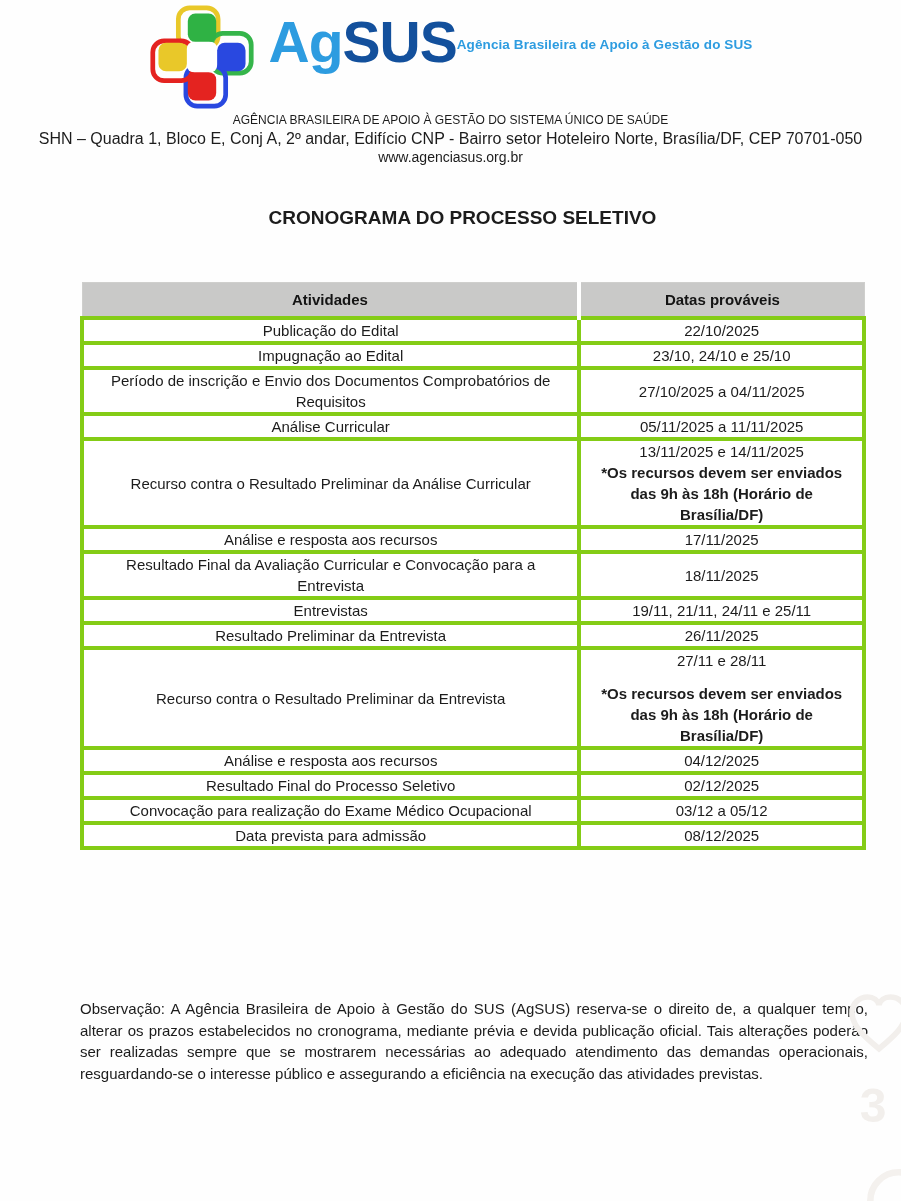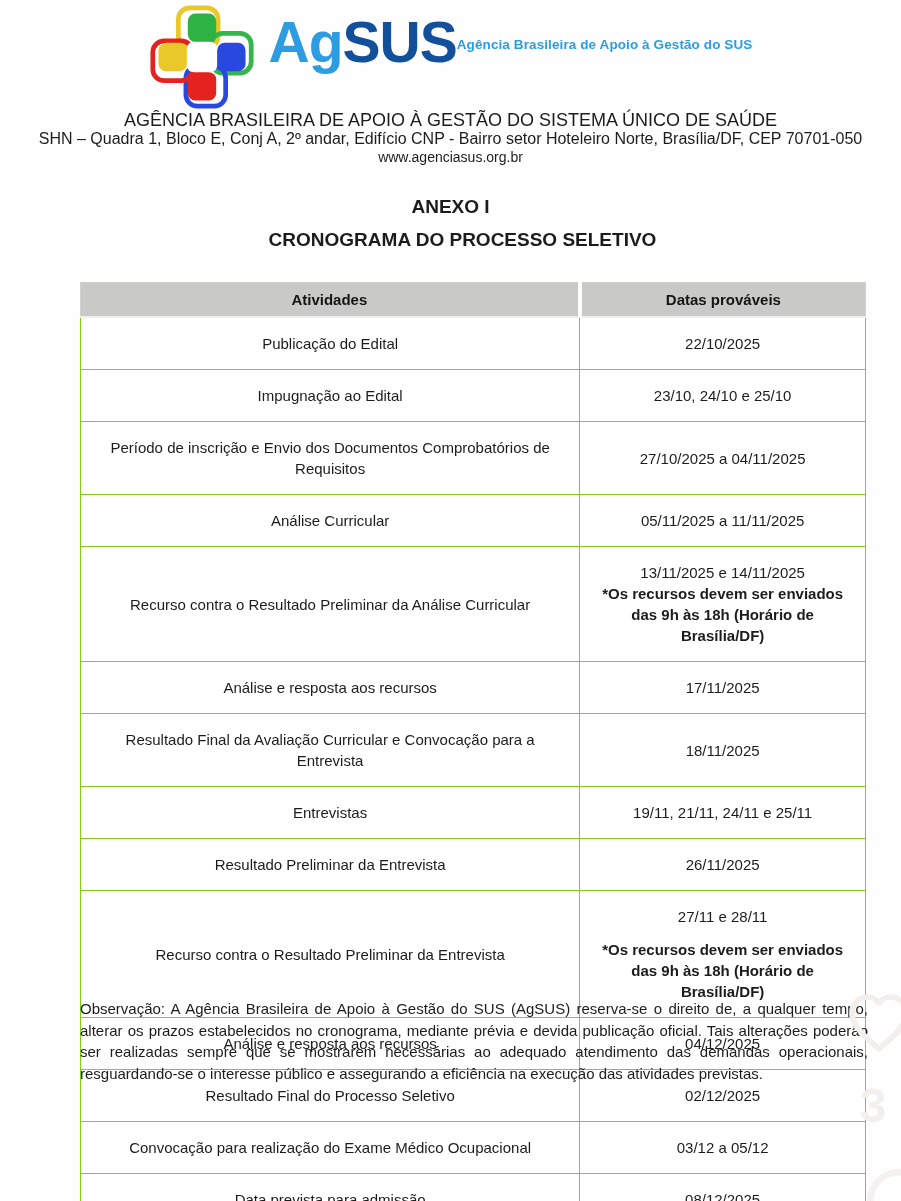--- a/index.html
+++ b/index.html
@@ -14,43 +14,43 @@
     display:flex;justify-content:center;align-items:flex-start;gap:14px;
   }
   .logo-icon{width:106px;height:106px;flex:0 0 auto;}
   .logo-text{display:flex;flex-direction:row;align-items:center;margin-top:8px;}
   .brand{font-size:57px;line-height:60px;letter-spacing:-1px;}
   .brand .ag{color:#2d9ce0;font-weight:600;}
   .brand .sus{color:#13509c;font-weight:800;}
   .tagline{margin-top:4px;font-size:13.5px;font-weight:700;color:#2d9ce0;letter-spacing:.1px;}
   
   .agency-lines{position:absolute;top:111px;left:0;width:100%;text-align:center;}
-  .agency-lines .l1{font-size:18px;line-height:19px;}
+  .agency-lines .l1{font-size:12px;line-height:19px;}
   .agency-lines .l2{font-size:16px;line-height:18px;}
   .agency-lines .l3{font-size:14px;line-height:18px;}
   
   .titles{position:absolute;top:196px;left:0;width:100%;text-align:center;font-weight:700;}
   .titles .t1{font-size:19px;line-height:22px;}
   .titles .t2{font-size:19px;line-height:22px;margin-top:11px;padding-left:24px;}
   
   table.schedule{
     position:absolute;top:282px;left:80px;width:786px;
     border-collapse:collapse;table-layout:fixed;font-size:15px;
   }
   table.schedule col.c1{width:63.6%;}
   table.schedule col.c2{width:36.4%;}
   table.schedule th{
     background:#c9c9c8;font-weight:700;font-size:15px;color:#141414;
     padding:8px 6px;border:1px solid #cfcfcd;border-left:4px solid #ffffff;
     border-bottom:2px solid #efefee;
   }
   table.schedule th:first-child{border-left:1px solid #cfcfcd;}
   table.schedule td{
-    border:1px solid #84cc16;text-align:center;vertical-align:middle;
-    padding:15px 10px;line-height:21px;background:#fff;
+    border:4px solid #84cc16;text-align:center;vertical-align:middle;
+    padding:0 10px;line-height:21px;background:#fff;
   }
   .nota{line-height:21px;font-weight:bold;}
   .nota.gap{margin-top:12px;}
   
   .obs{
     position:absolute;top:998px;left:80px;width:788px;margin:0;
     font-size:15px;line-height:21.5px;text-align:justify;
   }
   
   .wm-heart{position:absolute;top:988px;right:-14px;width:72px;height:72px;}
@@ -86,21 +86,20 @@
     </div>
   </div>
 
   <div class="agency-lines">
     <div class="l1">AGÊNCIA BRASILEIRA DE APOIO À GESTÃO DO SISTEMA ÚNICO DE SAÚDE</div>
     <div class="l2">SHN – Quadra 1, Bloco E, Conj A, 2º andar, Edifício CNP - Bairro setor Hoteleiro Norte, Brasília/DF, CEP 70701-050</div>
     <div class="l3">www.agenciasus.org.br</div>
   </div>
 
   <div class="titles">
-    <div class="t1">ANEXO I</div>
     <div class="t2">CRONOGRAMA DO PROCESSO SELETIVO</div>
   </div>
 
   <table class="schedule">
     <colgroup>
         <col class="c1">
         <col class="c2">
       </colgroup>
     <thead>
       <tr>

